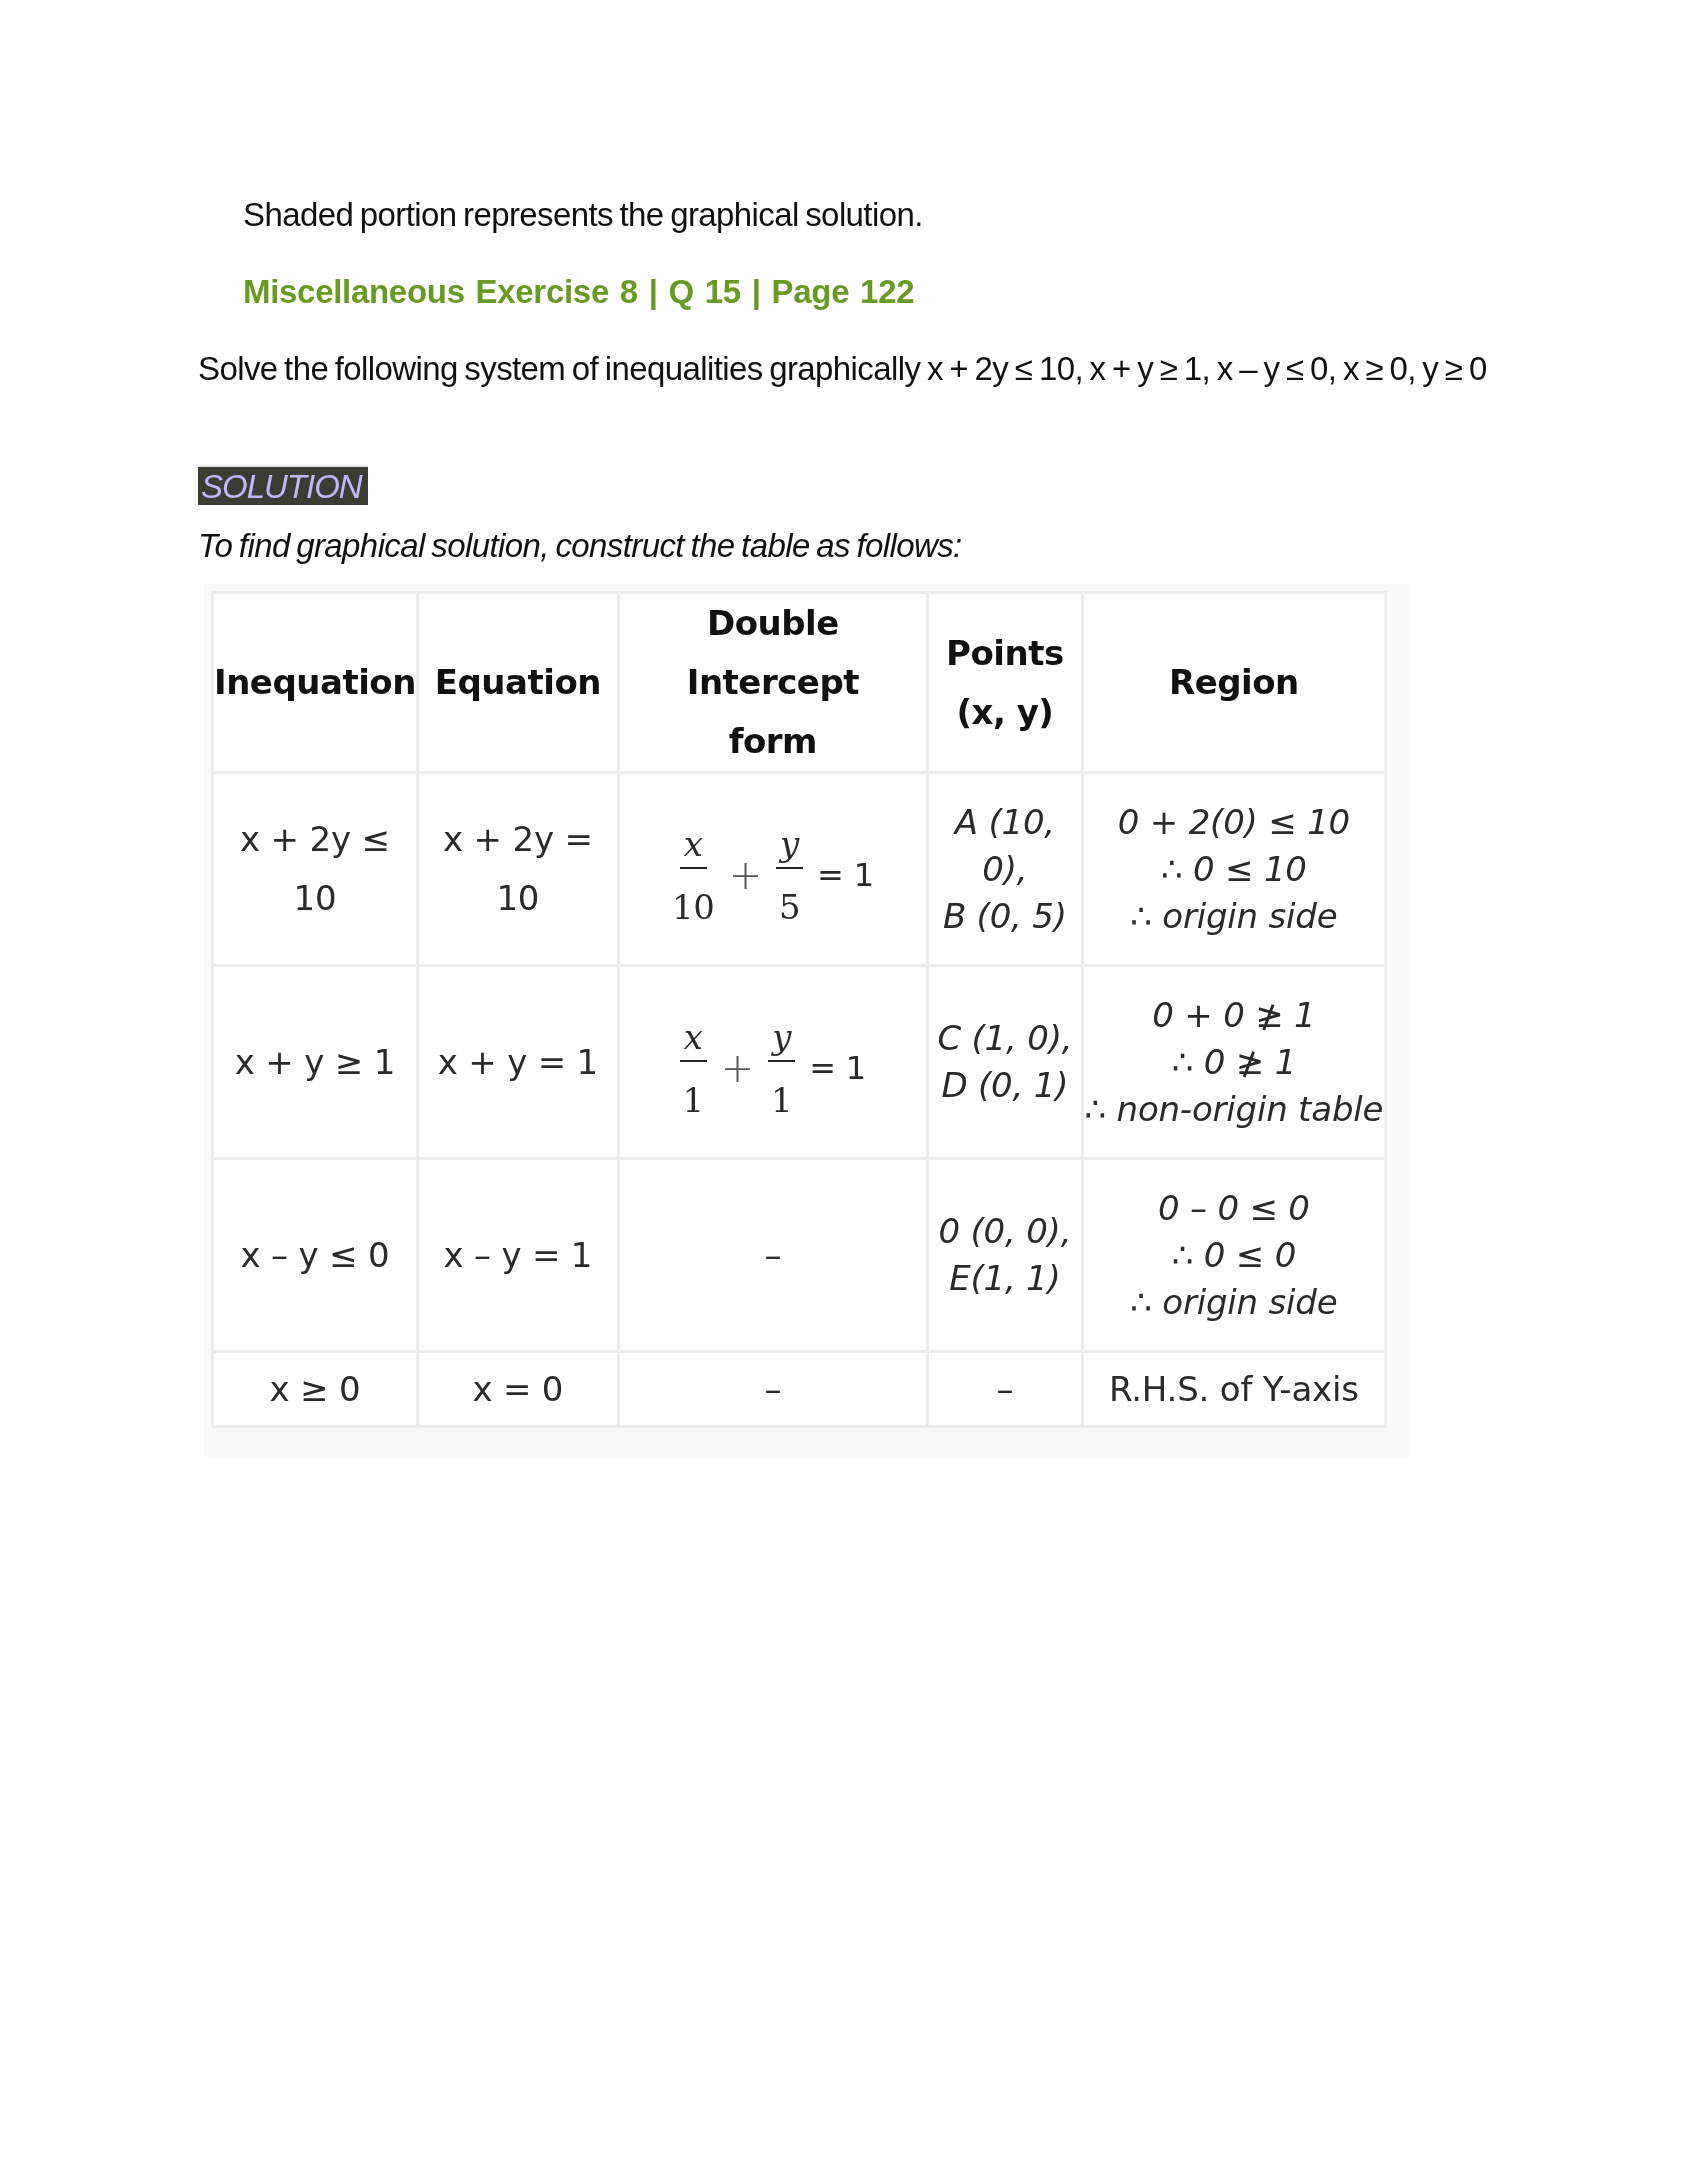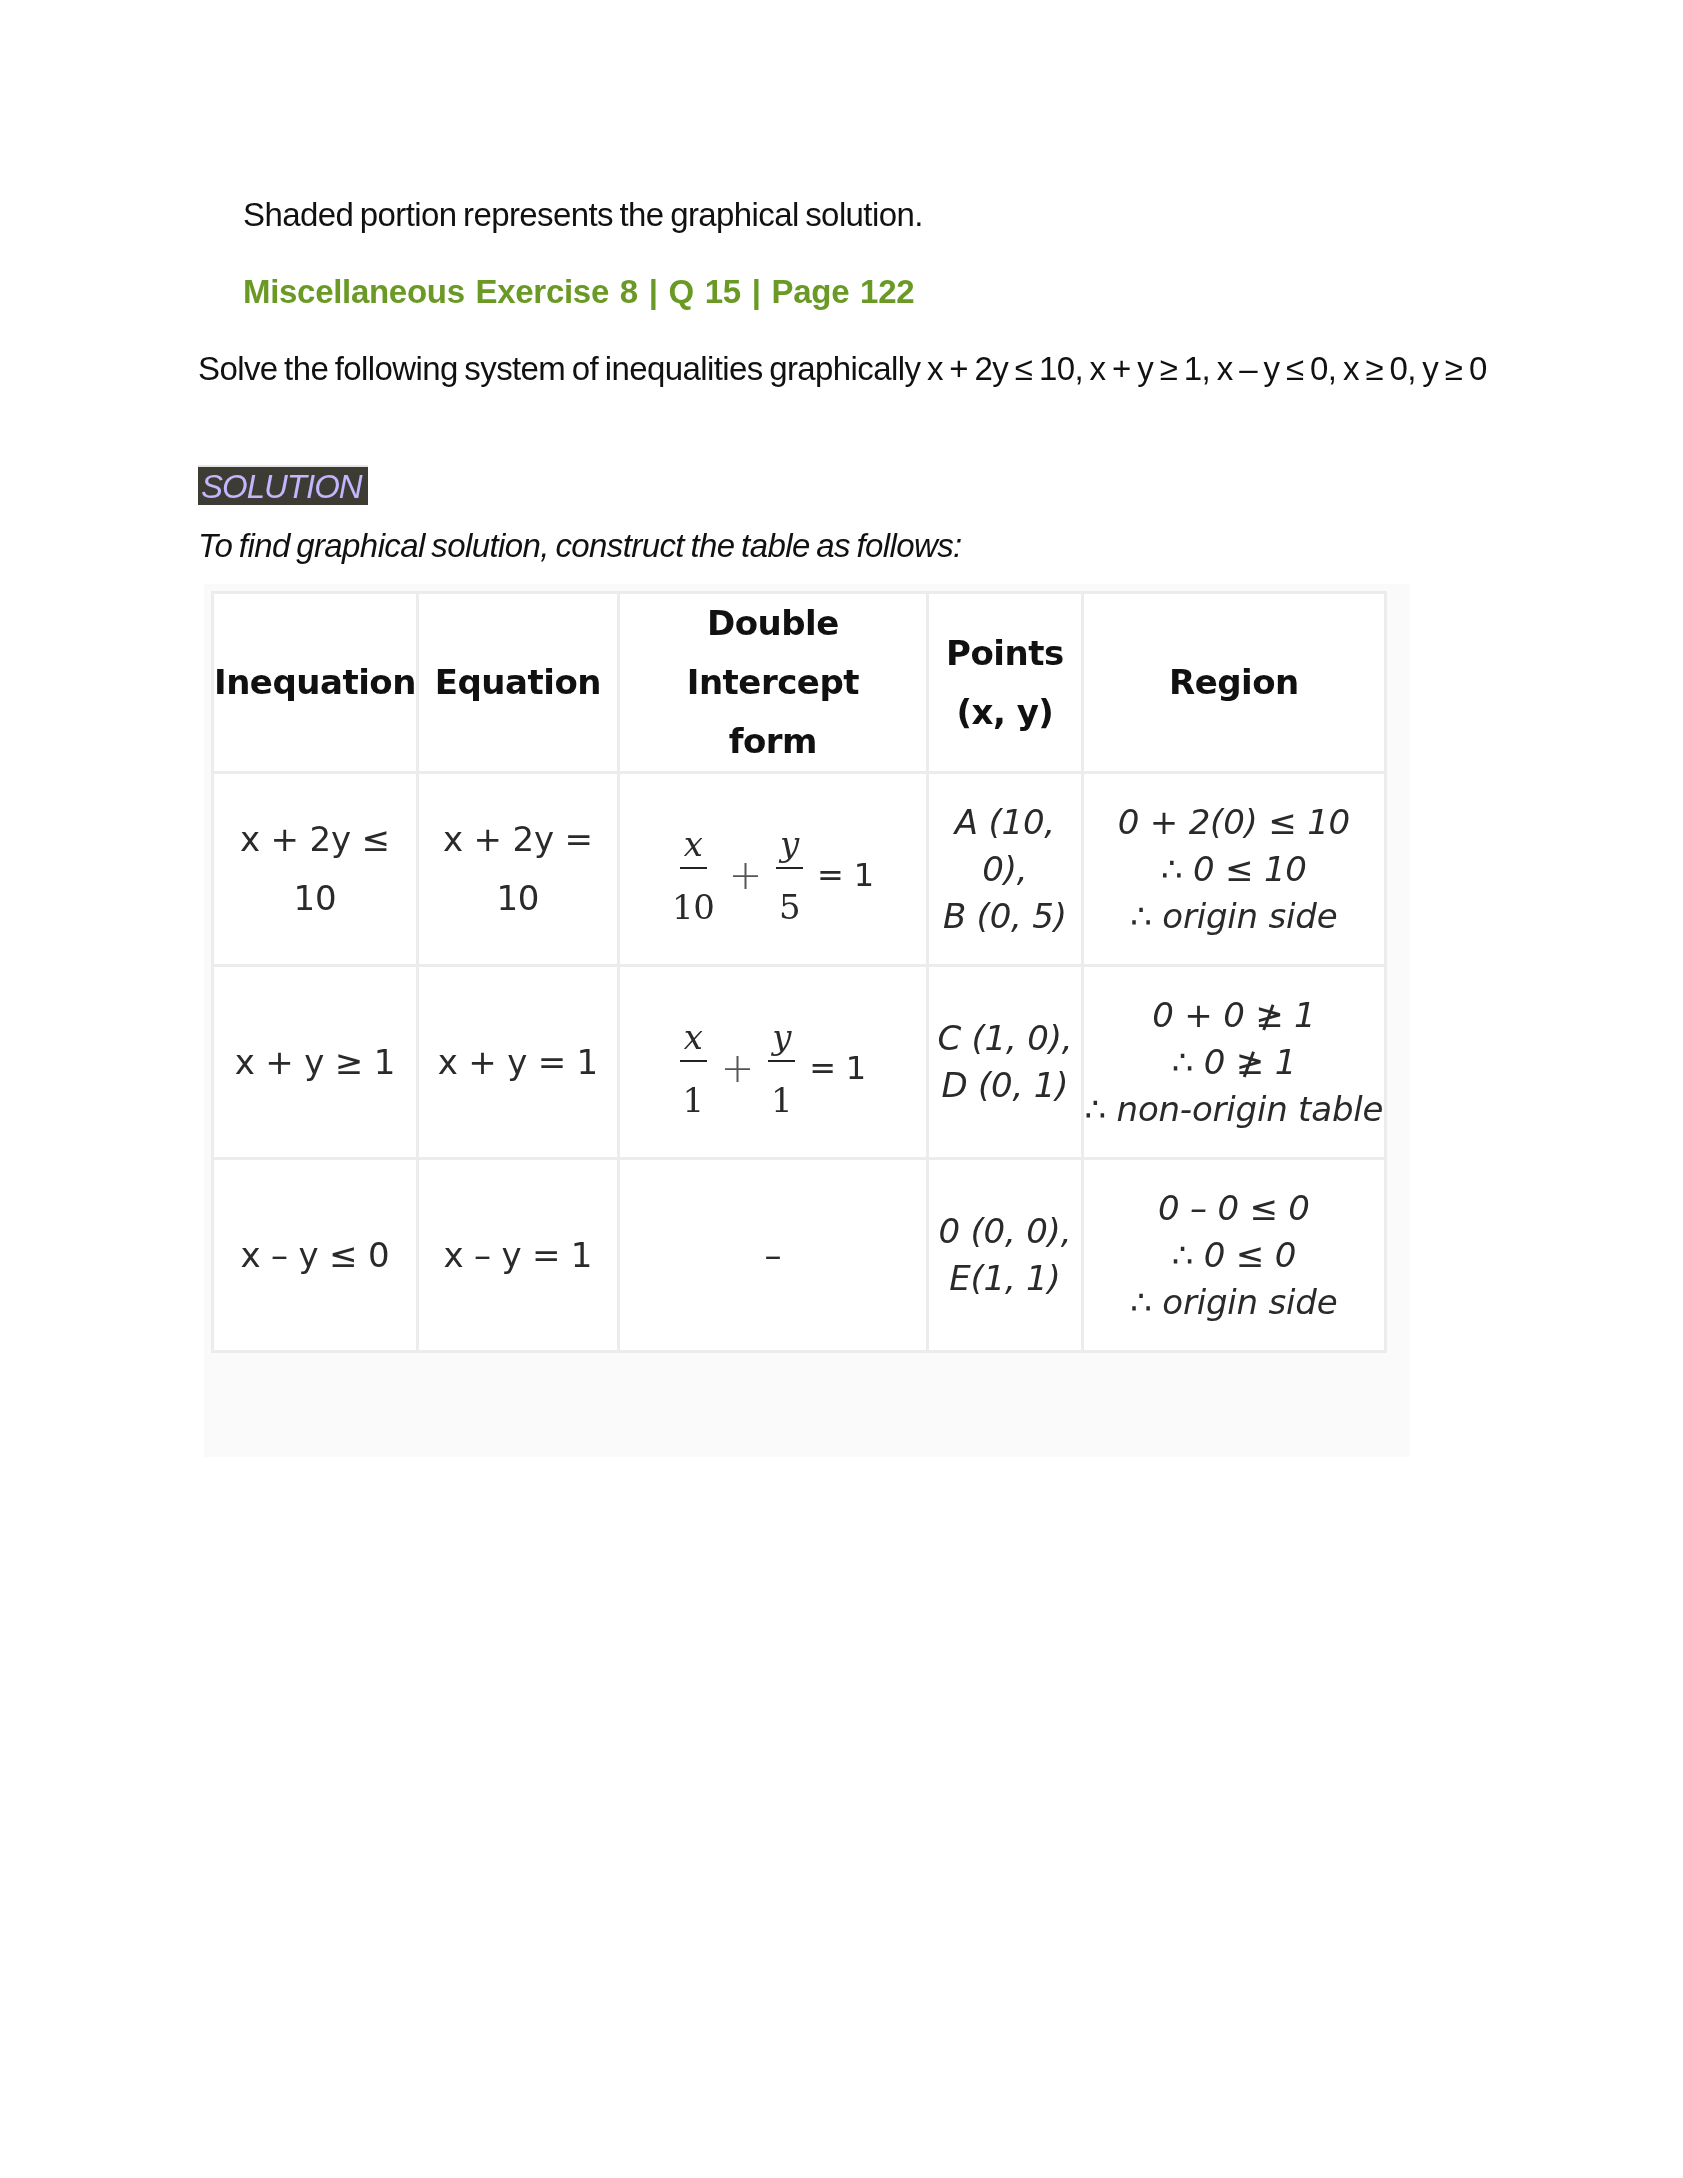--- a/index.html
+++ b/index.html
@@ -244,17 +244,24 @@
           <span class="cell-line">0 (0, 0),</span>
           <span class="cell-line">E(1, 1)</span>
         </td>
         <td class="cell-lines">
           <span class="cell-line">0 – 0 ≤ 0</span>
           <span class="cell-line">∴ 0 ≤ 0</span>
           <span class="cell-line">∴ origin side</span>
         </td>
       </tr>
 
+      <tr class="r-short">
+        <td>x ≥ 0</td>
+        <td>x = 0</td>
+        <td>–</td>
+        <td>–</td>
+        <td>R.H.S. of Y-axis</td>
+      </tr>
 
     </tbody>
   </table>
 </div>
 
 
 </body></html>

